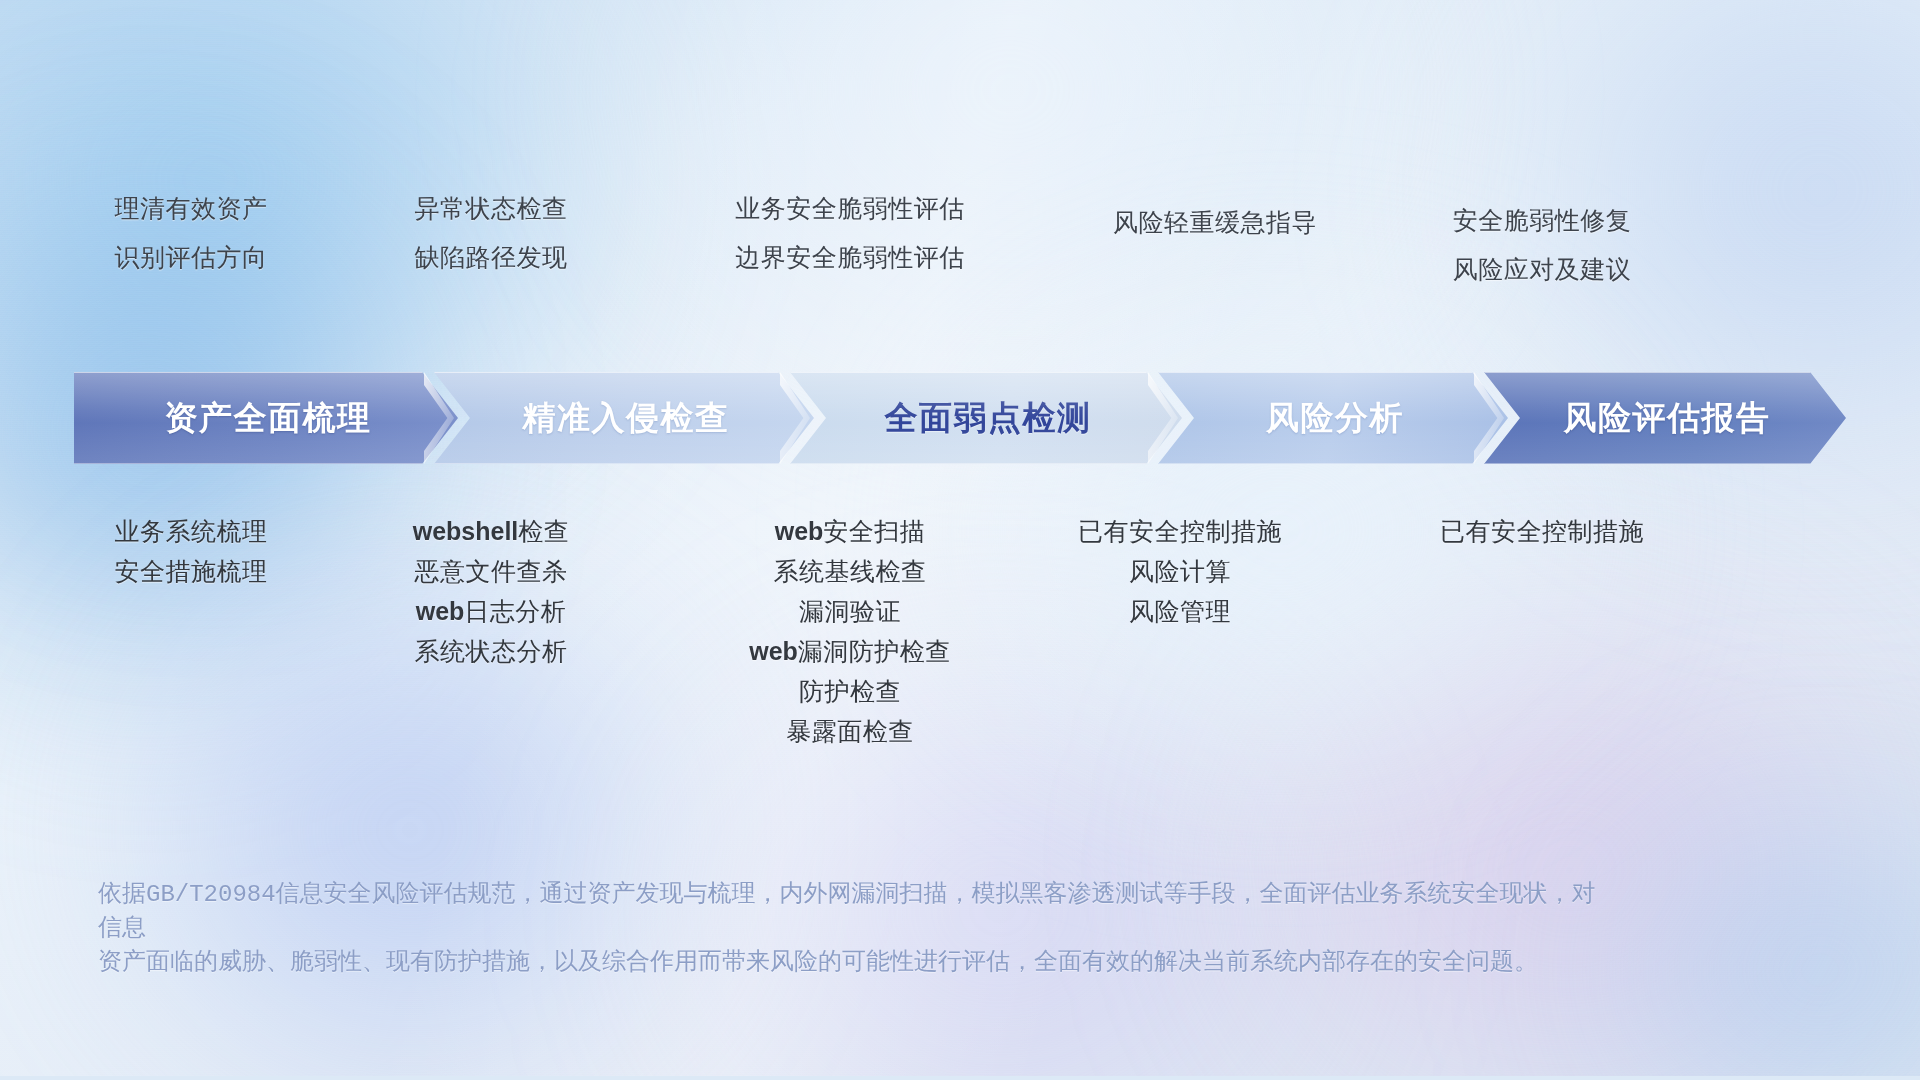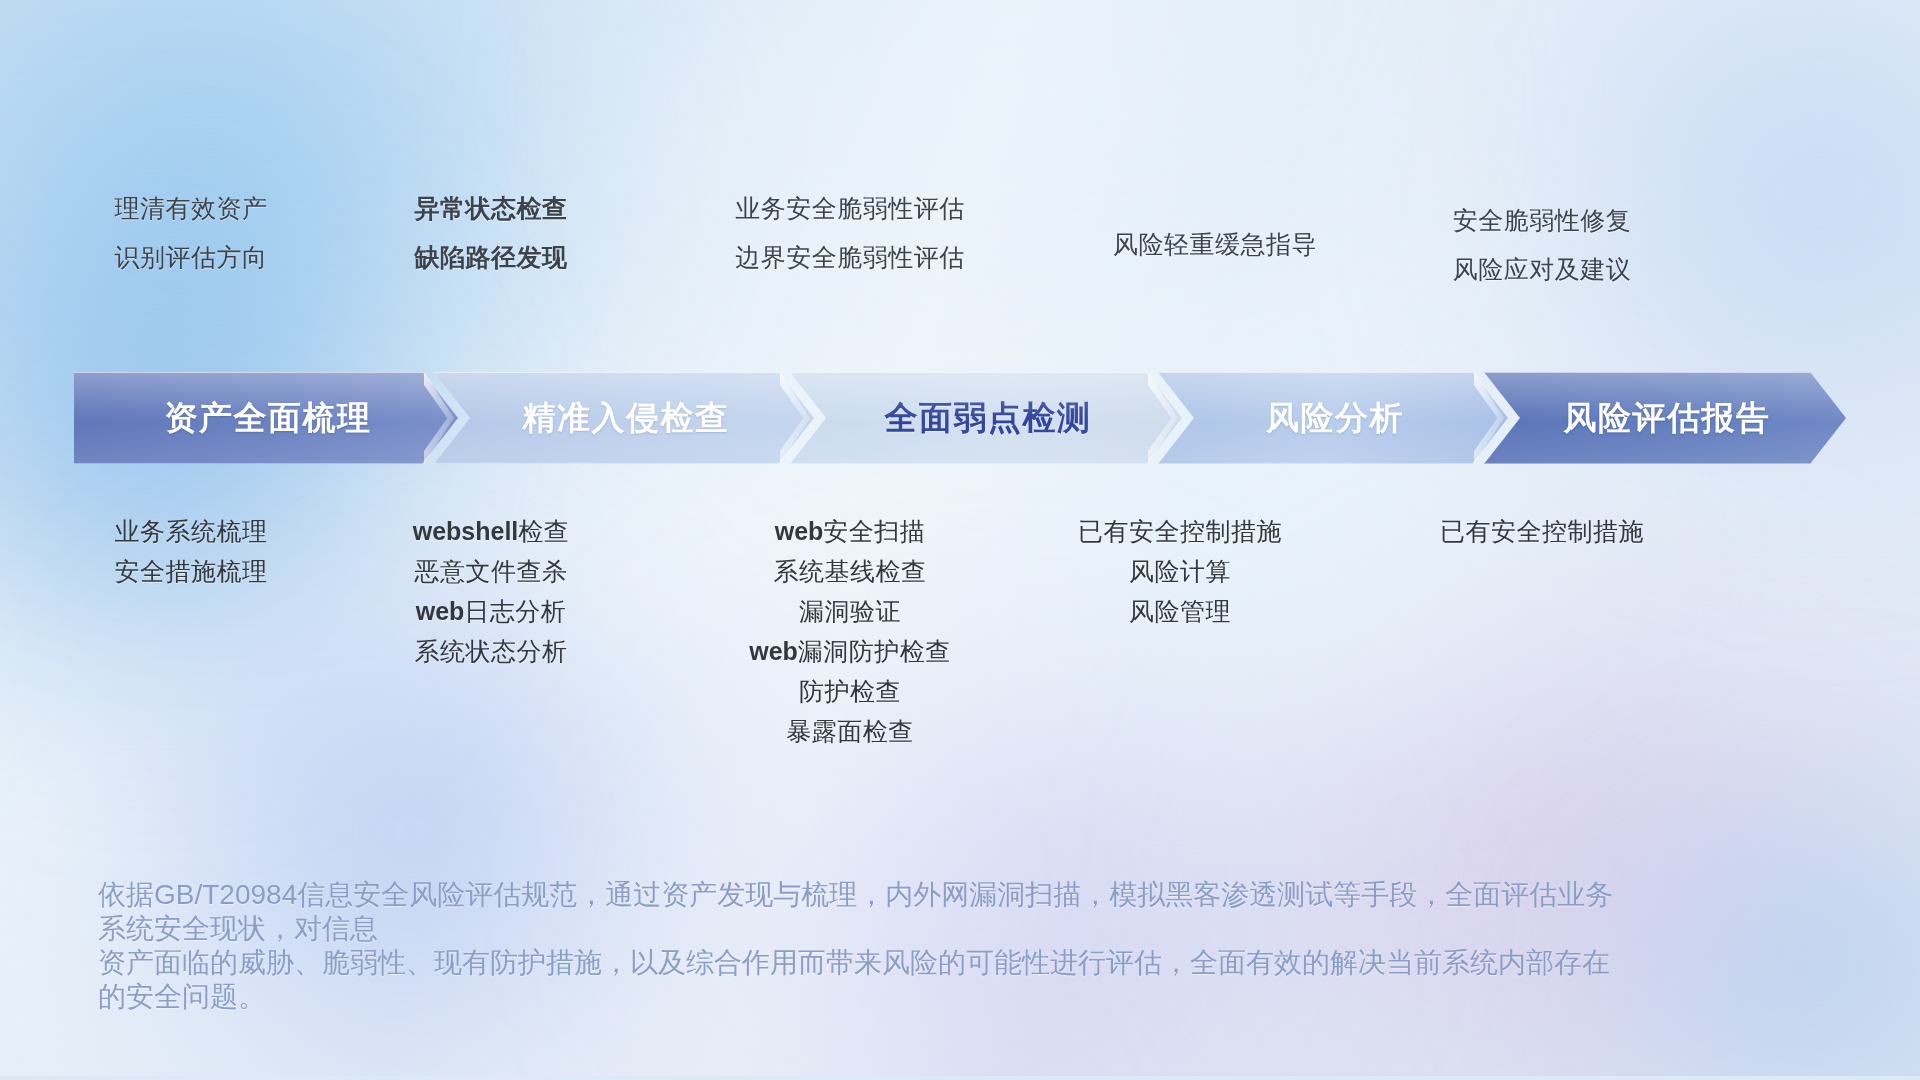--- a/index.html
+++ b/index.html
@@ -97,22 +97,23 @@
   .notch{
     position:absolute;top:0;height:92px;width:30px;pointer-events:none;
     background:linear-gradient(100deg,rgba(255,255,255,.75),rgba(255,255,255,.15));
     -webkit-clip-path:polygon(0 0, 100% 50%, 0 100%, 0 86%, 78% 50%, 0 14%);
     clip-path:polygon(0 0, 100% 50%, 0 100%, 0 86%, 78% 50%, 0 14%);
   }
 
   
   #footer{
     position:absolute;left:98px;top:878px;width:1520px;
-    font-size:28px;line-height:34px;color:#8c9ec6;
+    font-size:24px;line-height:34px;color:#8c9ec6;
     text-shadow:0 1px 1px rgba(255,255,255,.5);
+    font-family:Liberation Mono, monospace;
   }
   #footer p{margin:0;}
 </style>
 </head>
 <body>
 
 <div id="stage">
 
   <div class="bg bg-base"></div>
   <div class="bg">
@@ -129,31 +130,31 @@
   <div class="bg bg-sheen"></div>
   <div class="bg bg-grain"></div>
 
   <div id="content">
 
     <div class="col-zone" style="left:62px;top:192px;width:258px;">
       <div class="tag">理清有效资产</div>
       <div class="tag">识别评估方向</div>
     </div>
 
-    <div class="col-zone" style="left:362px;top:192px;width:258px;font-weight:bold;">
+    <div class="col-zone" style="left:362px;top:192px;width:258px;">
       <div class="tag">异常状态检查</div>
       <div class="tag">缺陷路径发现</div>
     </div>
 
     <div class="col-zone" style="left:680px;top:192px;width:340px;">
       <div class="tag">业务安全脆弱性评估</div>
       <div class="tag">边界安全脆弱性评估</div>
     </div>
 
-    <div class="col-zone" style="left:1060px;top:228px;width:310px;">
+    <div class="col-zone" style="left:1060px;top:206px;width:310px;">
       <div class="tag">风险轻重缓急指导</div>
     </div>
 
     <div class="col-zone" style="left:1392px;top:192px;width:300px;margin-top:12px;">
       <div class="tag">安全脆弱性修复</div>
       <div class="tag">风险应对及建议</div>
     </div>
 
     <div id="band">
 

